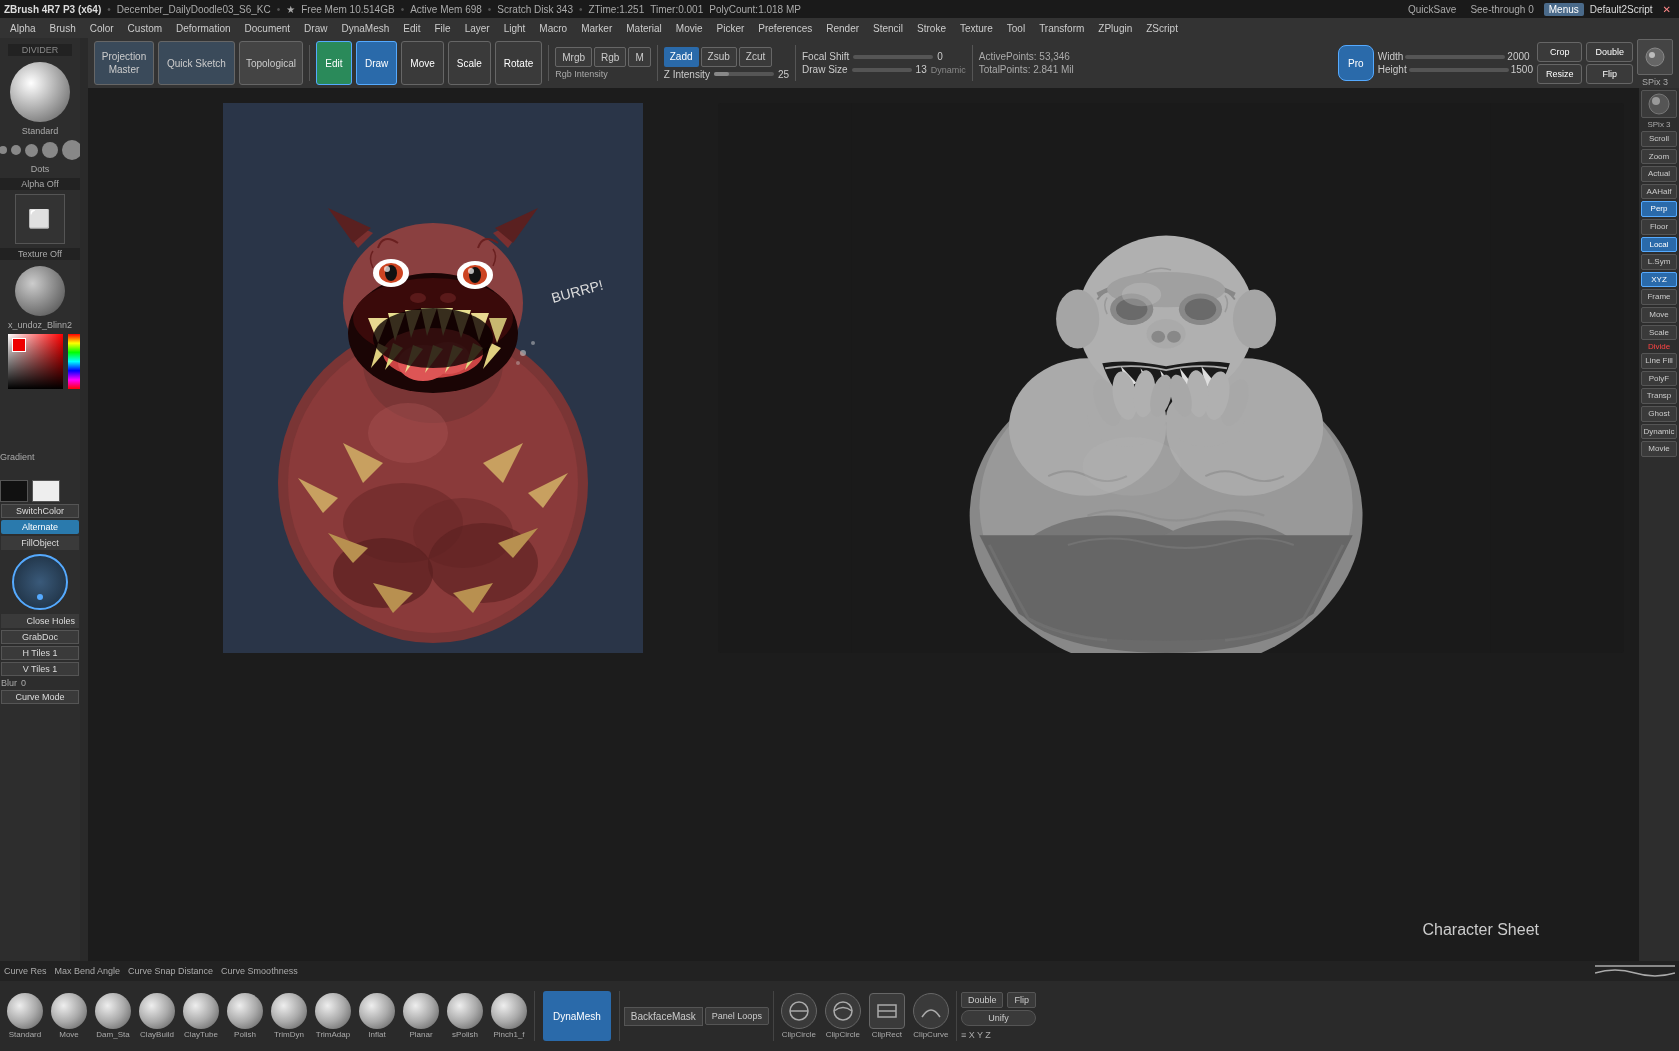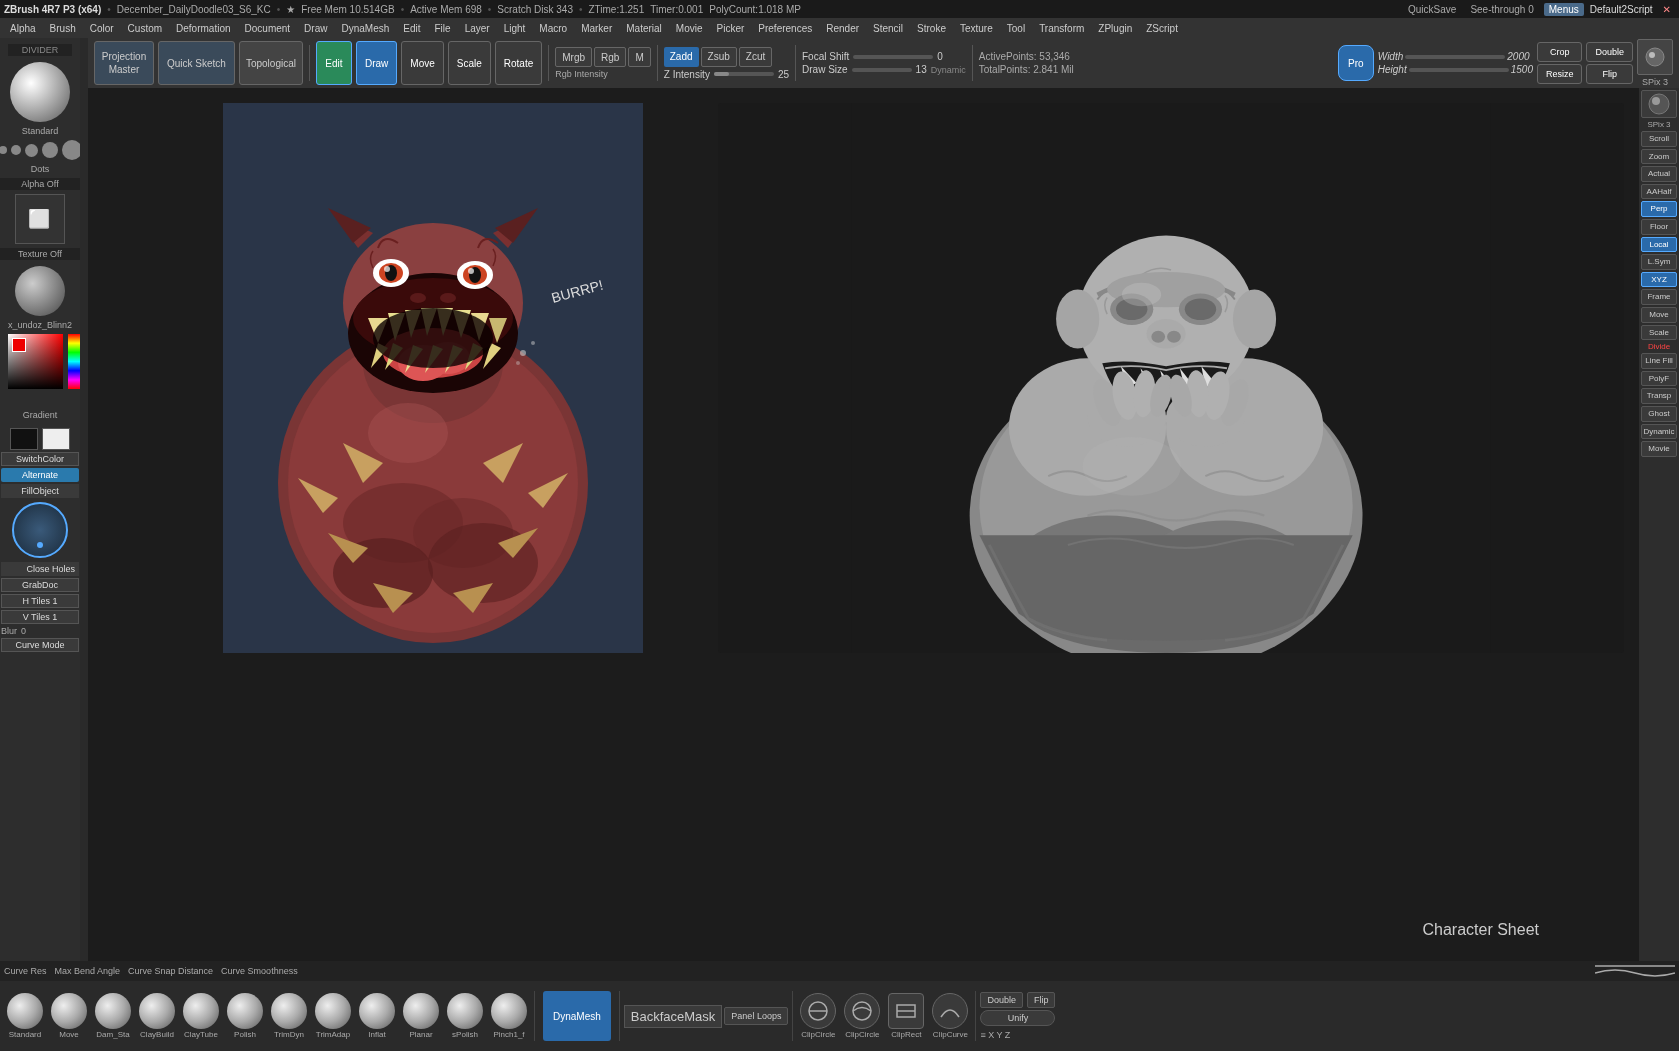--- a/index.html
+++ b/index.html
@@ -192,22 +192,23 @@
       right: 0;
       width: 12px;
       height: 55px;
       background: linear-gradient(to bottom, #f00, #ff0, #0f0, #0ff, #00f, #f0f, #f00);
     }
 
     .gradient-section {
       width: 80px;
       display: flex;
       flex-direction: column;
-      align-items: center;
-      gap: 8px;
+      align-items: flex-start;
+      gap: 18px;
+      margin-top: 42px;
     }
     .gradient-label { font-size: 9px; color: #aaa; }
     .gradient-swatches {
       display: flex;
       gap: 4px;
     }
     .swatch-black { width: 28px; height: 22px; background: #111; border: 1px solid #555; }
     .swatch-white { width: 28px; height: 22px; background: #eee; border: 1px solid #555; }
 
     .btn-alternate {
@@ -525,21 +526,21 @@
       width: 1px;
       height: 50px;
       background: #444;
       margin: 0 2px;
     }
 
     .backface-btn {
       background: #3a3a3a;
       color: #ccc;
       border: 1px solid #555;
-      font-size: 13px;
+      font-size: 10px;
       padding: 3px 6px;
       cursor: pointer;
       border-radius: 0;
     }
 
     .panel-loops-btn {
       background: #3a3a3a;
       color: #ccc;
       border: 1px solid #555;
       font-size: 9px;
@@ -594,21 +595,20 @@
     .wh-section {
       display: flex;
       flex-direction: column;
       gap: 2px;
       font-size: 10px;
     }
     .wh-row {
       display: flex;
       align-items: center;
       gap: 2px;
-      font-style: italic;
     }
     .wh-slider {
       width: 100px;
       height: 4px;
       background: #555;
       border-radius: 2px;
     }
 
     
     #viewport {

